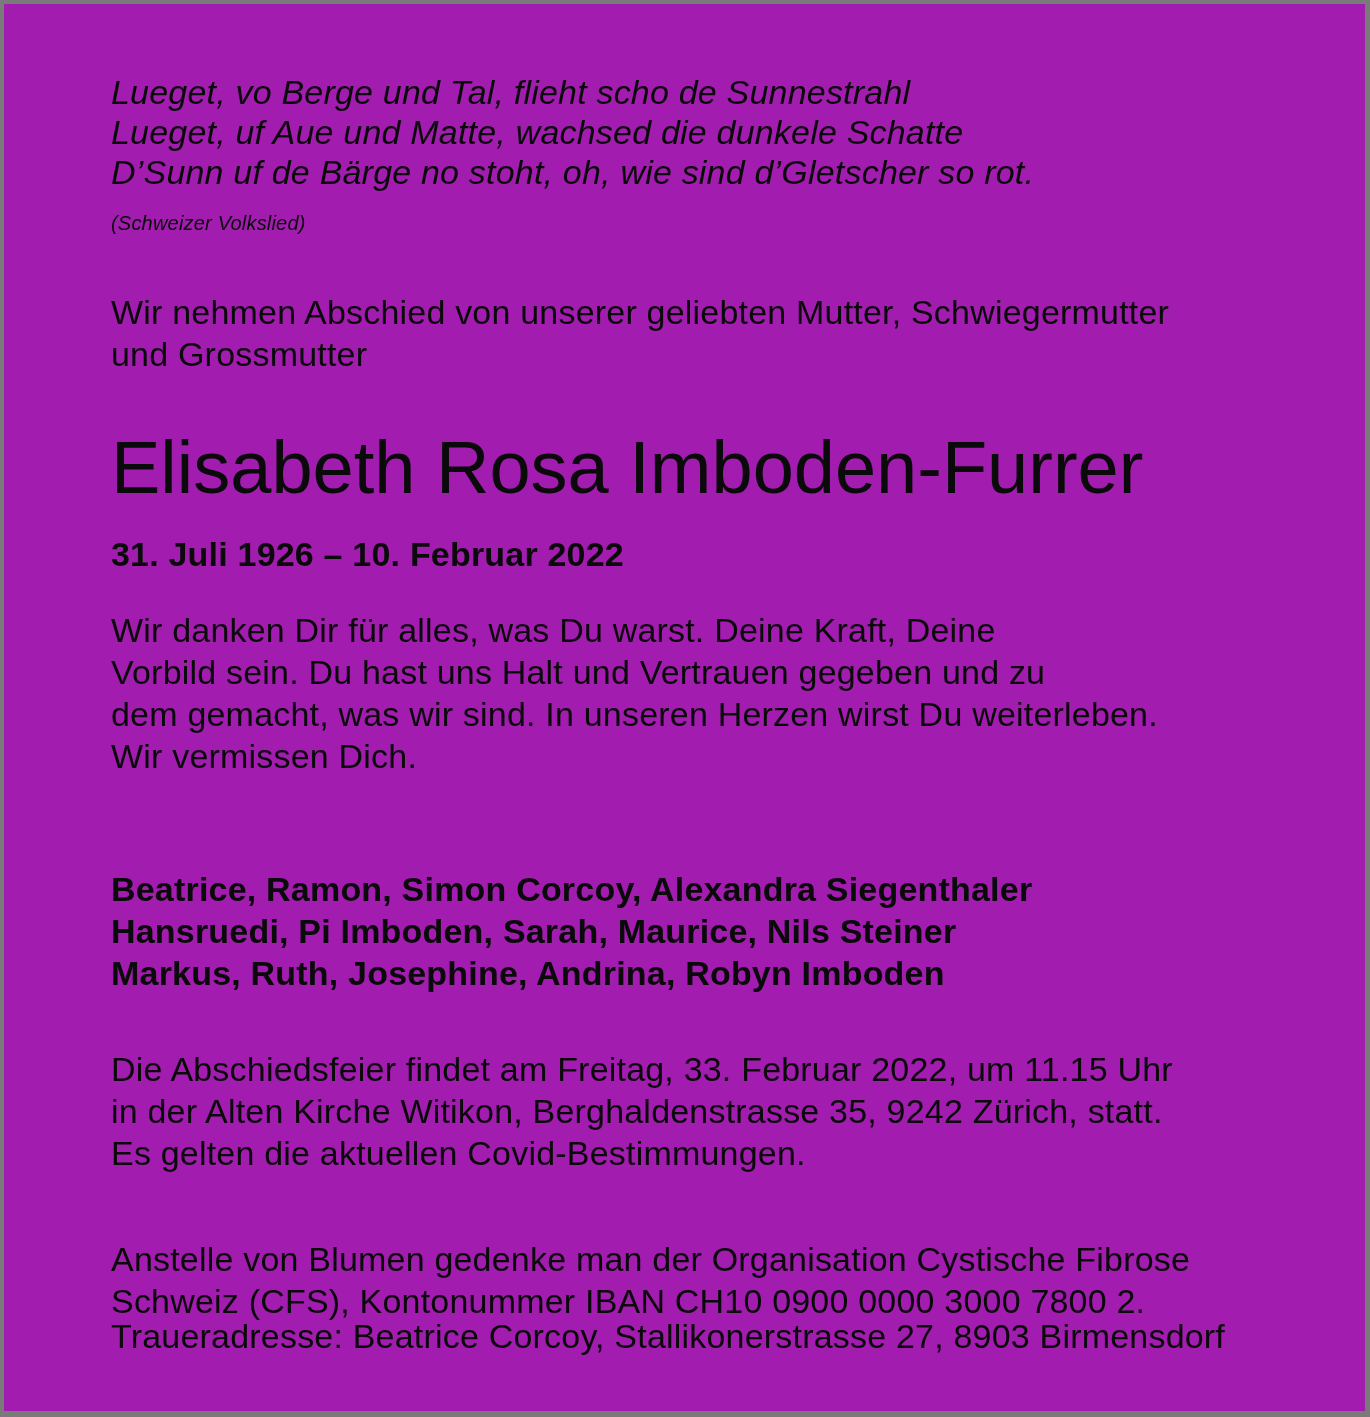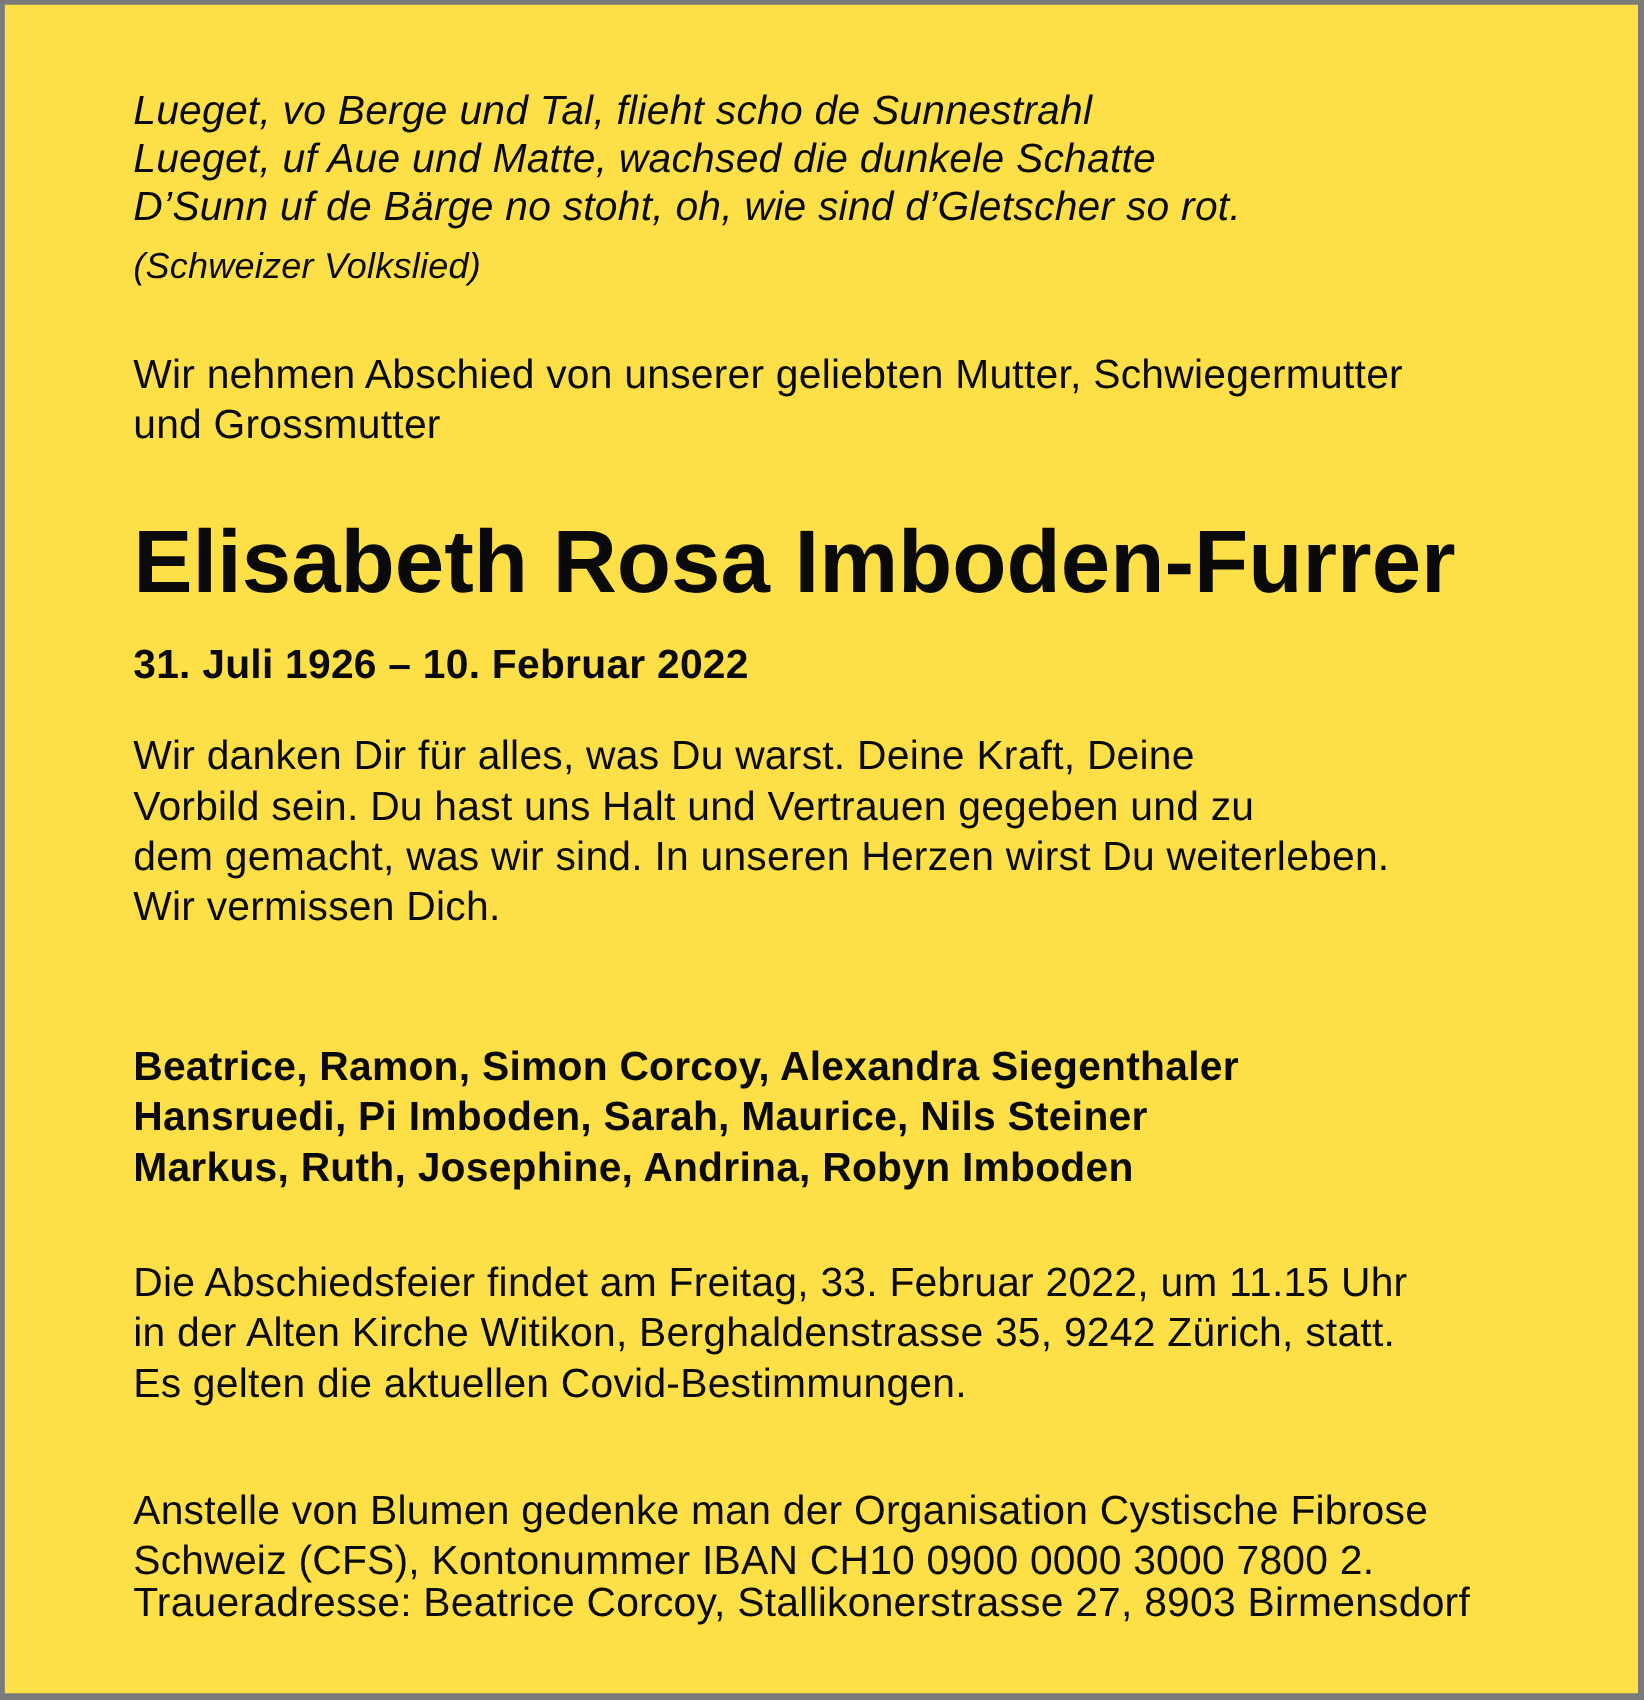--- a/index.html
+++ b/index.html
@@ -5,21 +5,21 @@
   html, body {
     margin: 0;
     padding: 0;
     background: #ffffff;
   }
   .page {
     position: relative;
     width: 1370px;
     height: 1417px;
     box-sizing: border-box;
-    background: #fde047;
+    background: #a21caf;
     border-style: solid;
     border-color: #7a7a7a;
     border-width: 4px 5px 6px 4px;
     overflow: hidden;
     font-family: "Liberation Sans", sans-serif;
     color: #0a0a0a;
   }
   .block {
     position: absolute;
     left: 107px;
@@ -34,31 +34,31 @@
   }
   .poem {
     top: 68px;
     font-size: 34px;
     line-height: 40px;
     font-style: italic;
     letter-spacing: 0.2px;
   }
   .attribution {
     top: 201px;
-    font-size: 30px;
+    font-size: 20px;
     line-height: 36px;
     font-style: italic;
     letter-spacing: 0.2px;
   }
   .intro   { top: 287px; }
   .title {
     top: 424px;
     font-size: 74px;
     line-height: 80px;
-    font-weight: 700;
+    font-weight: 400;
     letter-spacing: 0px;
   }
   .dates   { top: 529px; font-weight: bold; }
   .tribute { top: 605px; }
   .family  { top: 864px; font-weight: bold; }
   .service { top: 1044px; }
   .donation{ top: 1234px; }
   .address { top: 1311px; text-align: center; }
 </style>
 </head>

